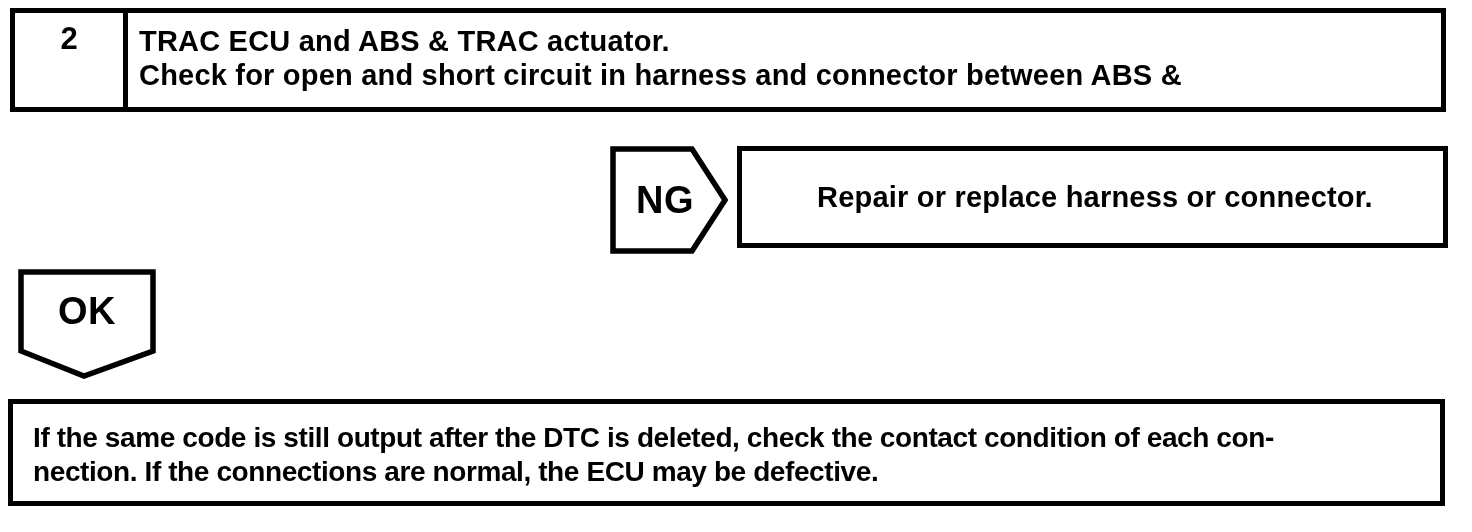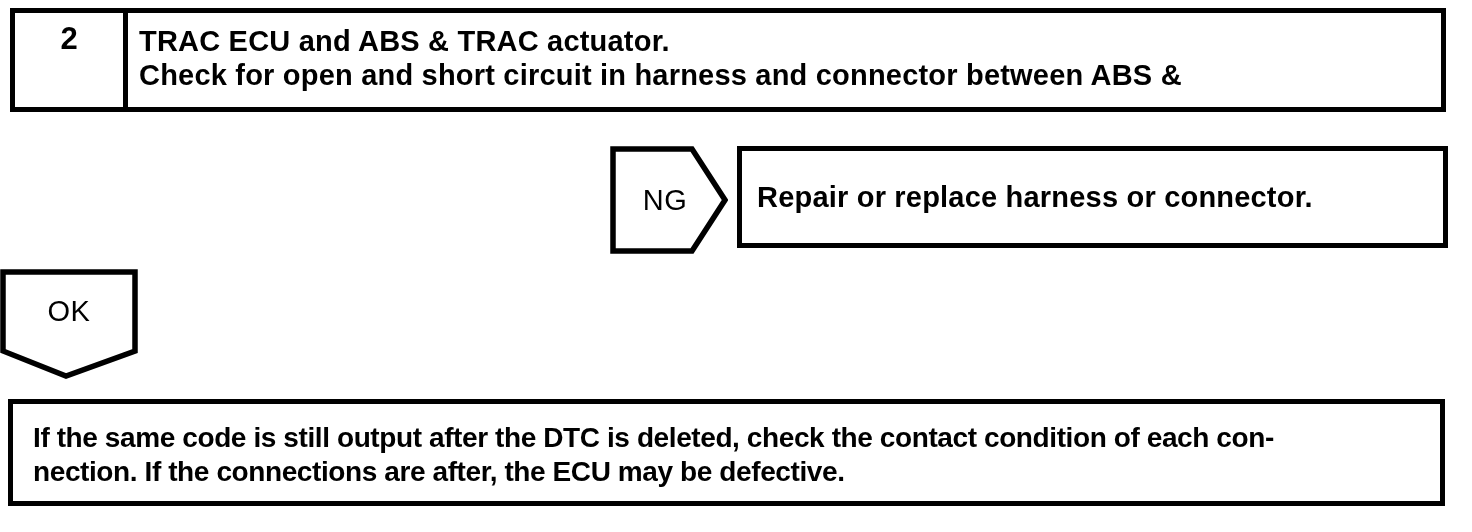--- a/index.html
+++ b/index.html
@@ -53,46 +53,47 @@
     position: absolute;
   }
   .connector svg {
     position: absolute;
     left: 0; top: 0;
     width: 100%; height: 100%;
     display: block;
   }
   .connector-label {
     position: absolute;
-    font-size: 29px;
-    font-weight: normal;
+    font-size: 38px;
+    font-weight: bold;
     letter-spacing: 0.5px;
   }
   .ng-connector { left: 610px; top: 146px; width: 118px; height: 108px; }
   .ng-connector .connector-label {
     left: 0; top: 0; width: 96px; height: 108px;
     display: flex; align-items: center; justify-content: center;
     padding-left: 14px;
   }
-  .ok-connector { left: 0; top: 269px; width: 138px; height: 110px; }
+  .ok-connector { left: 18px; top: 269px; width: 138px; height: 110px; }
   .ok-connector .connector-label {
     left: 0; top: 0; width: 138px; height: 84px;
     display: flex; align-items: center; justify-content: center;
   }
 
   
   .action-box {
     left: 737px; top: 146px;
     width: 711px; height: 102px;
     display: flex;
     align-items: center;
     padding: 0 10px 0 15px;
     font-size: 29px;
     font-weight: bold;
     letter-spacing: 0.2px;
+    justify-content: center;
   }
 
   
   .result-box {
     left: 8px; top: 399px;
     width: 1437px; height: 107px;
     padding: 17px 14px 0 20px;
     font-size: 28px;
     font-weight: bold;
     line-height: 34px;
@@ -128,16 +129,16 @@
 
   <div class="connector ok-connector">
     <svg viewBox="0 0 138 110" xmlns="http://www.w3.org/2000/svg" preserveAspectRatio="none">
       <polygon points="3,3 135,3 135,82 66,107 3,82" fill="#ffffff" stroke="#000000" stroke-width="5.5" stroke-linejoin="miter"></polygon>
     </svg>
     <span class="connector-label">OK</span>
   </div>
 
   <div class="box result-box">
     <div class="line">If the same code is still output after the DTC is deleted, check the contact condition of each con-</div>
-    <div class="line">nection. If the connections are after, the ECU may be defective.</div>
+    <div class="line">nection. If the connections are normal, the ECU may be defective.</div>
   </div>
 
 </div>
 
 </body></html>

